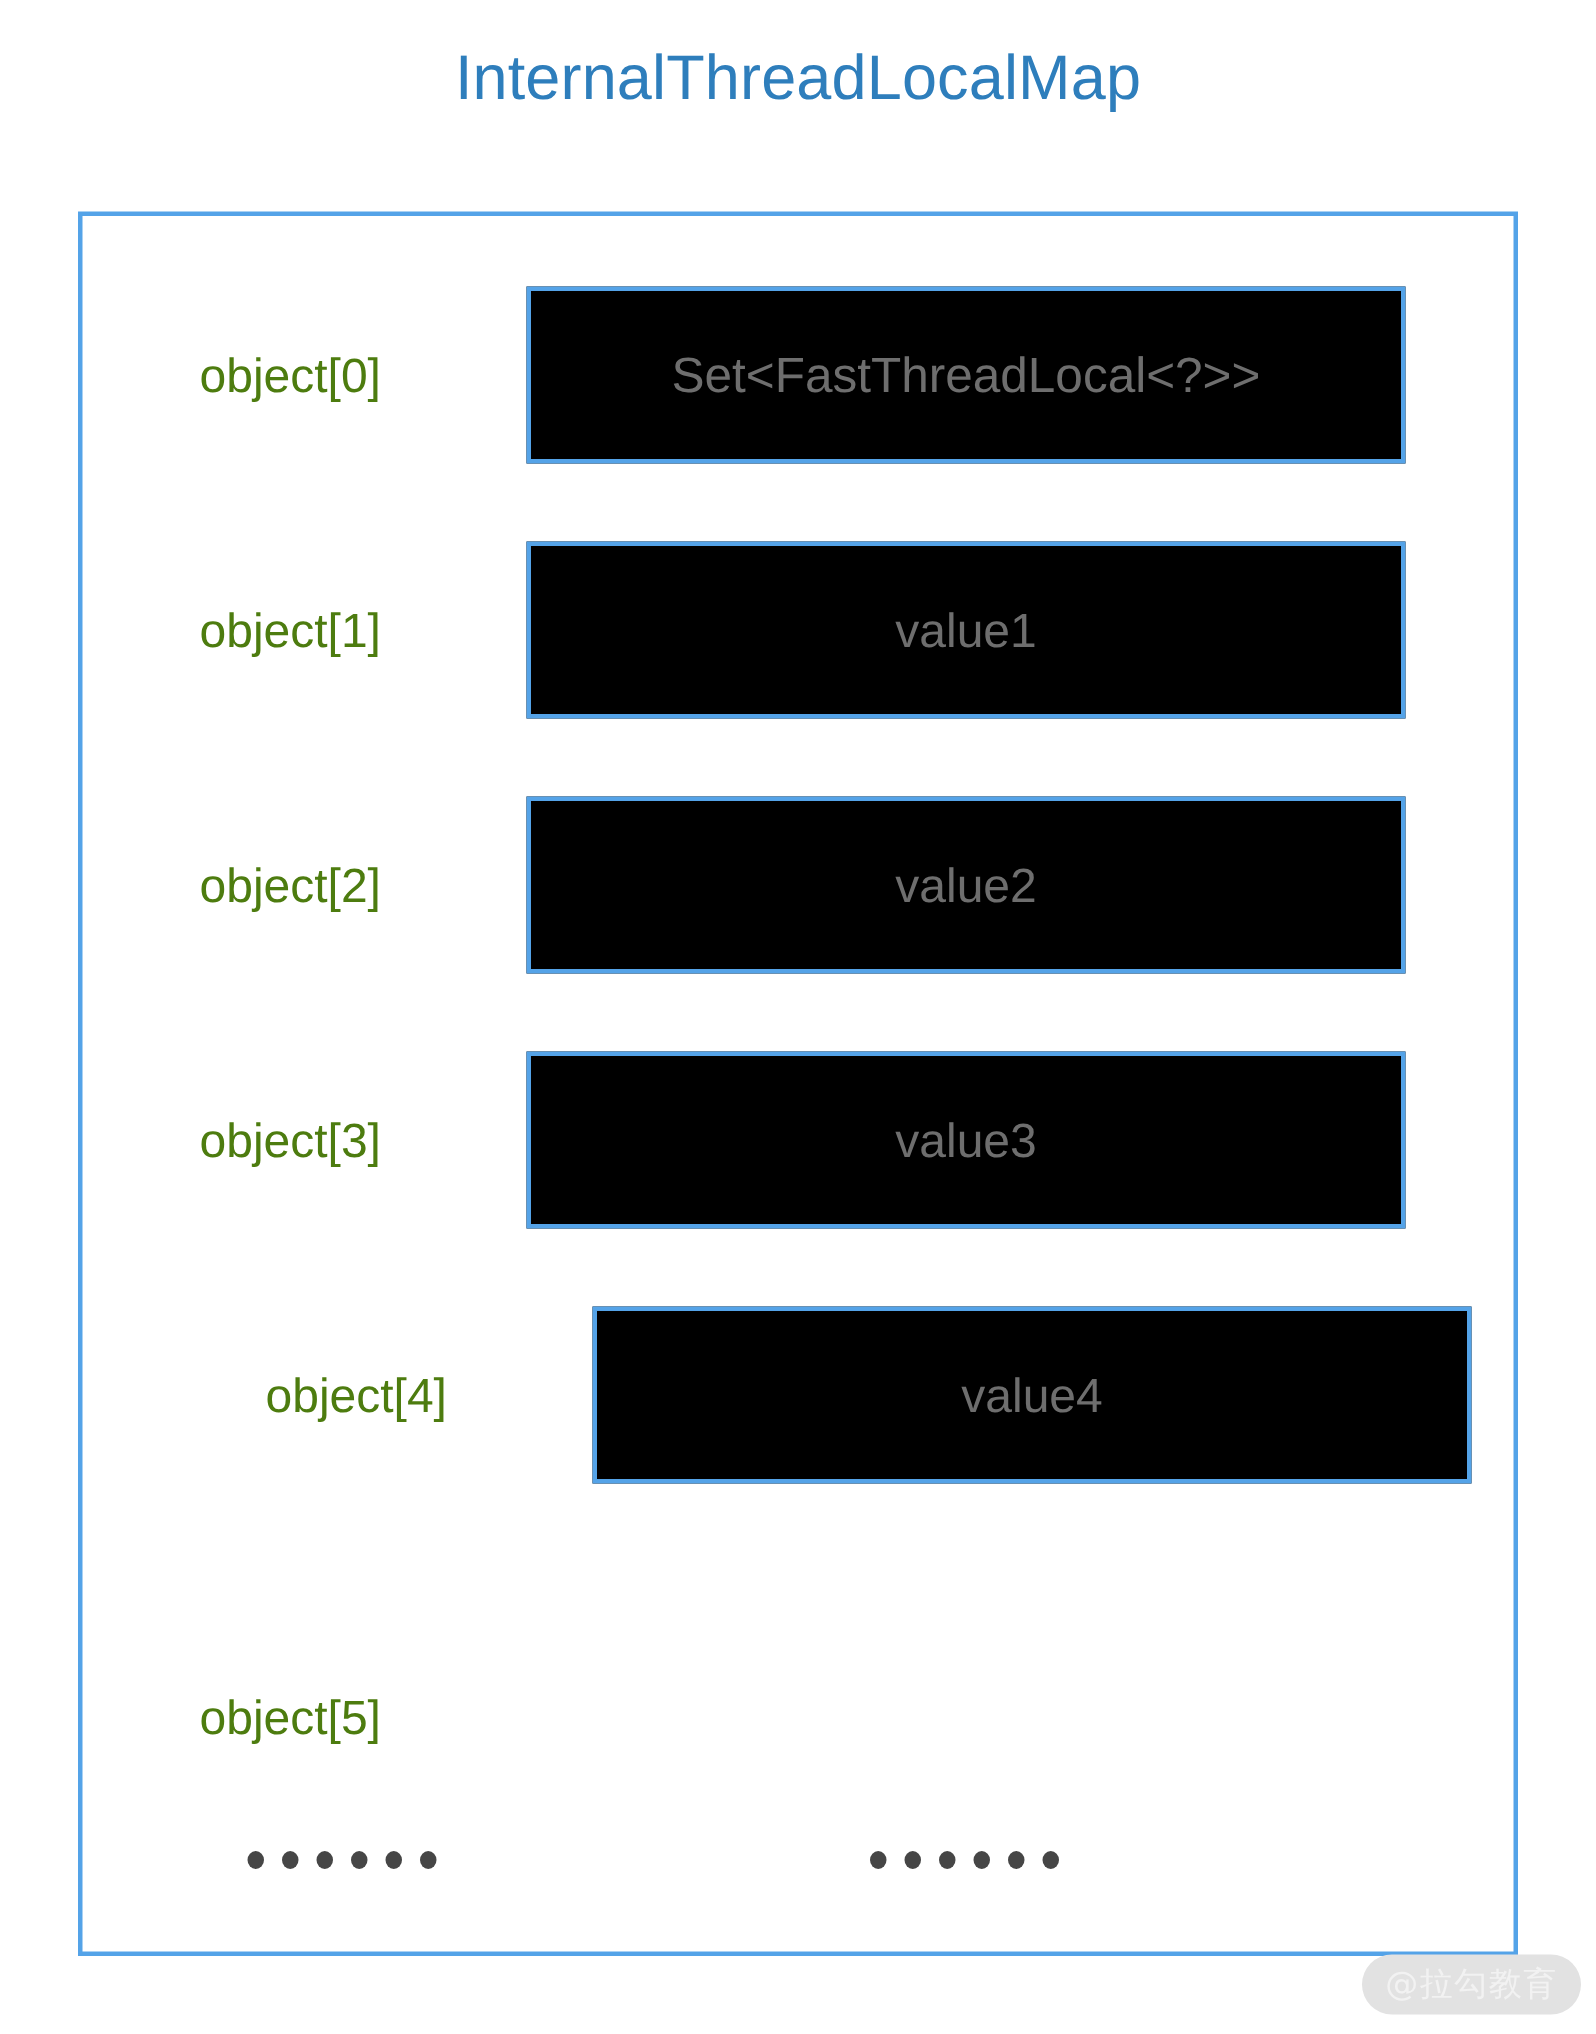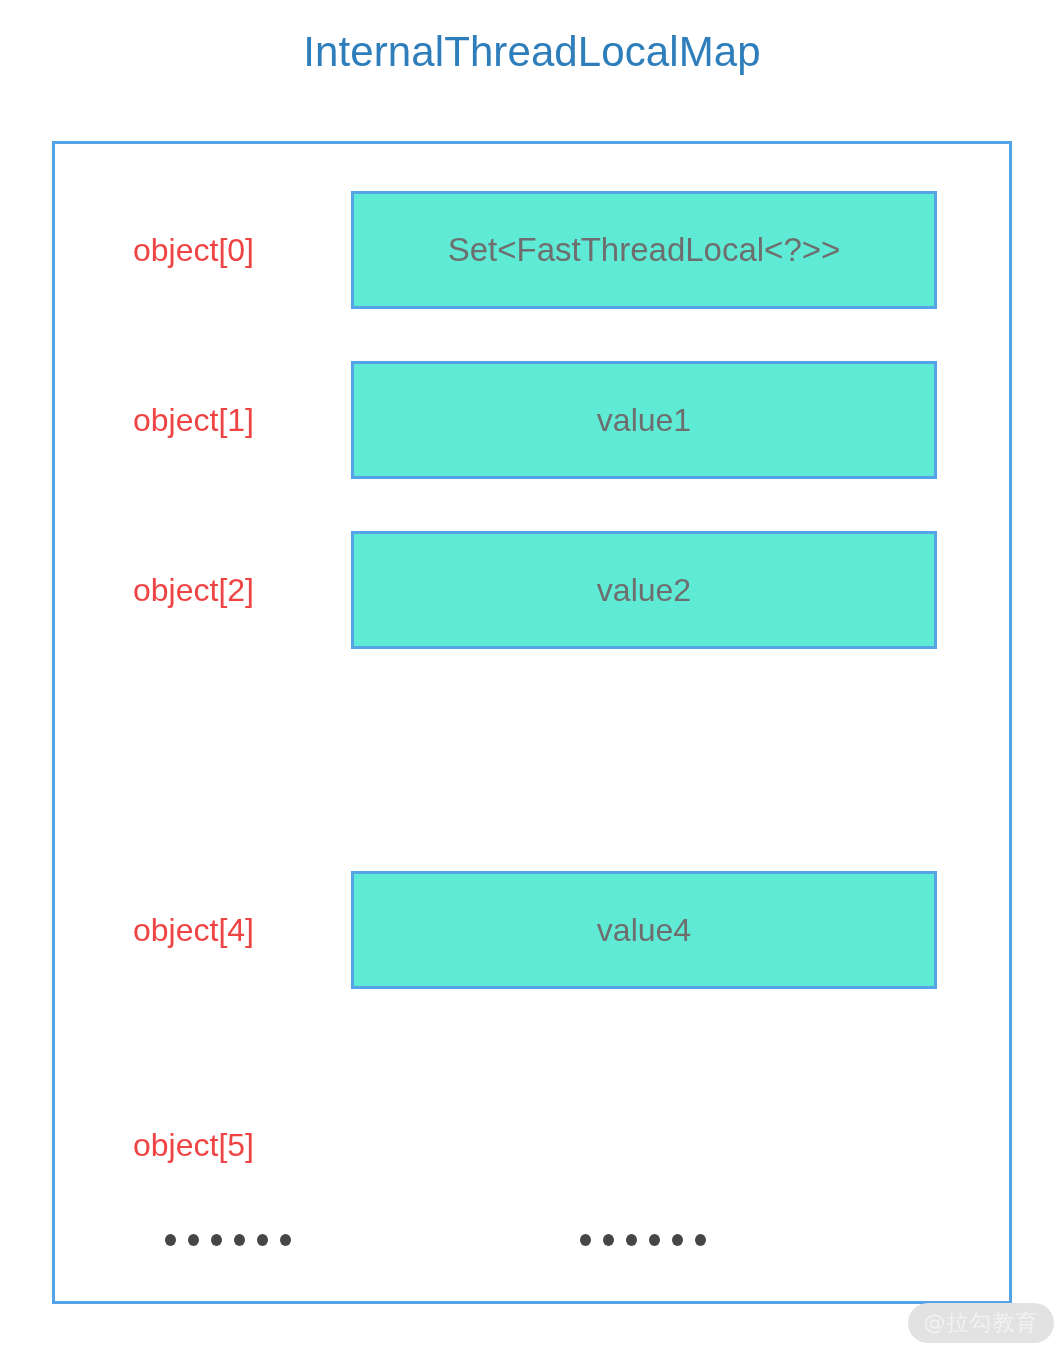--- a/index.html
+++ b/index.html
@@ -57,32 +57,32 @@
     align-items: center;
   }
 
   .slot-label {
     position: absolute;
     left: 78px;
     width: 220px;
     text-align: left;
     font-size: 32px;
     font-weight: 400;
-    color: #ef4444;
+    color: #4d7c0f;
     white-space: nowrap;
   }
 
   .slot-box {
     position: absolute;
     left: 296px;
     width: 586px;
     height: 118px;
     box-sizing: border-box;
     border: 3px solid #54a3e8;
-    background: #5eead4;
+    background: #000000;
     display: flex;
     align-items: center;
     justify-content: center;
   }
 
   .slot-box-text {
     font-size: 32px;
     font-weight: 400;
     color: #6e6e6e;
     white-space: nowrap;
@@ -171,22 +171,28 @@
       </div>
     </div>
 
     <div class="slot-row" style="top: 387px;">
       <span class="slot-label">object[2]</span>
       <div class="slot-box">
         <span class="slot-box-text">value2</span>
       </div>
     </div>
 
-
-    <div class="slot-row" style="top: 727px;">
+    <div class="slot-row" style="top: 557px;">
+      <span class="slot-label">object[3]</span>
+      <div class="slot-box">
+        <span class="slot-box-text">value3</span>
+      </div>
+    </div>
+
+    <div class="slot-row" style="top: 727px; margin-left: 44px;">
       <span class="slot-label">object[4]</span>
       <div class="slot-box">
         <span class="slot-box-text">value4</span>
       </div>
     </div>
 
     <div class="slot-row" style="top: 942px; text-decoration: underline;">
       <span class="slot-label">object[5]</span>
     </div>
 

